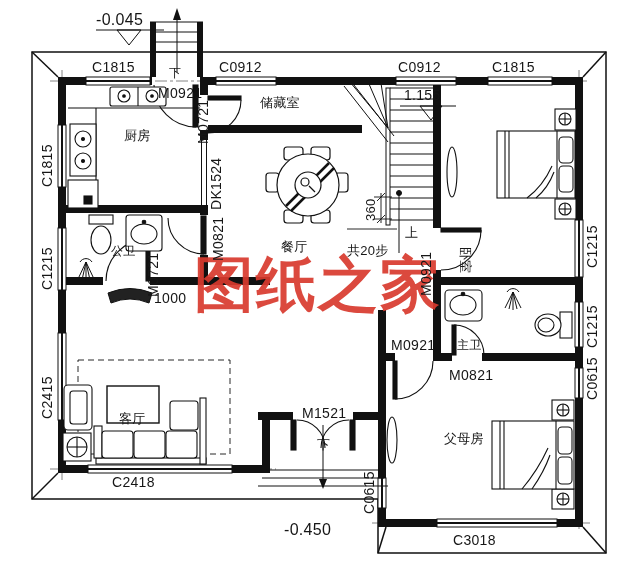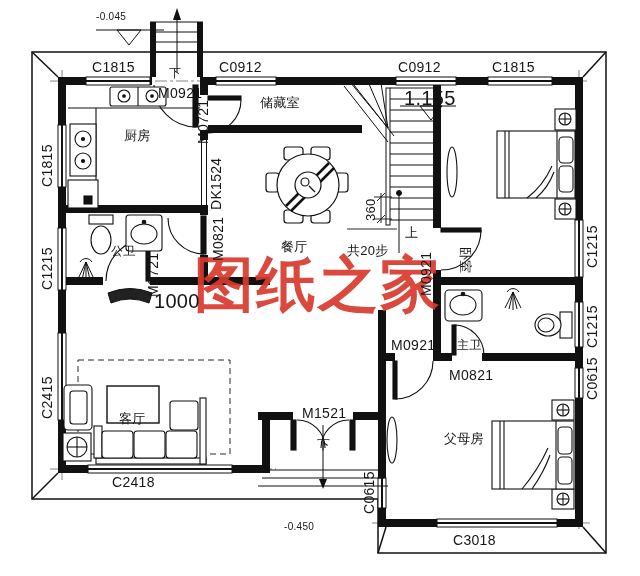--- a/index.html
+++ b/index.html
@@ -1,20 +1,20 @@
 <!DOCTYPE html>
 <html><head>
 <meta charset="utf-8">
 <style>
   html,body{margin:0;padding:0;background:#fff;}
   .plan{position:relative;width:640px;height:576px;background:#fff;overflow:hidden;
         font-family:"Liberation Sans",sans-serif;color:#161616;}
   .plan svg{position:absolute;left:0;top:0;}
   .lbl{position:absolute;white-space:nowrap;font-size:14px;line-height:1;letter-spacing:.3px;}
-  .fs12{font-size:12px}.fs13{font-size:13px}.fs15{font-size:20px}.fs16{font-size:10px}
+  .fs12{font-size:12px}.fs13{font-size:13px}.fs15{font-size:14px}.fs16{font-size:16px}
   .vl{transform:rotate(-90deg);transform-origin:0 0;}
   .vr{transform:rotate(90deg);transform-origin:0 0;}
   .wm{position:absolute;left:194px;top:252px;font-size:60px;line-height:1.1;letter-spacing:2px;
       font-family:"Liberation Serif",serif;font-weight:700;opacity:.92;}
 </style>
 </head>
 <body>
 
 <div class="plan">
 

